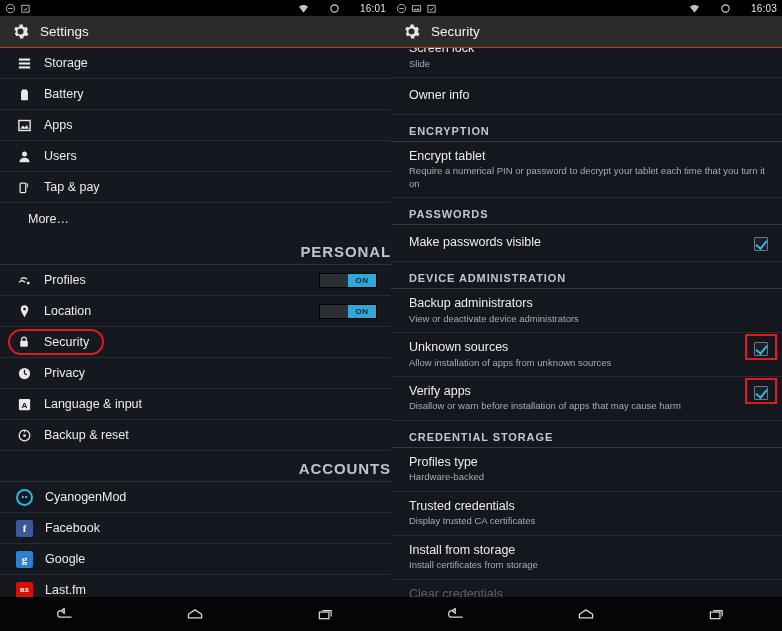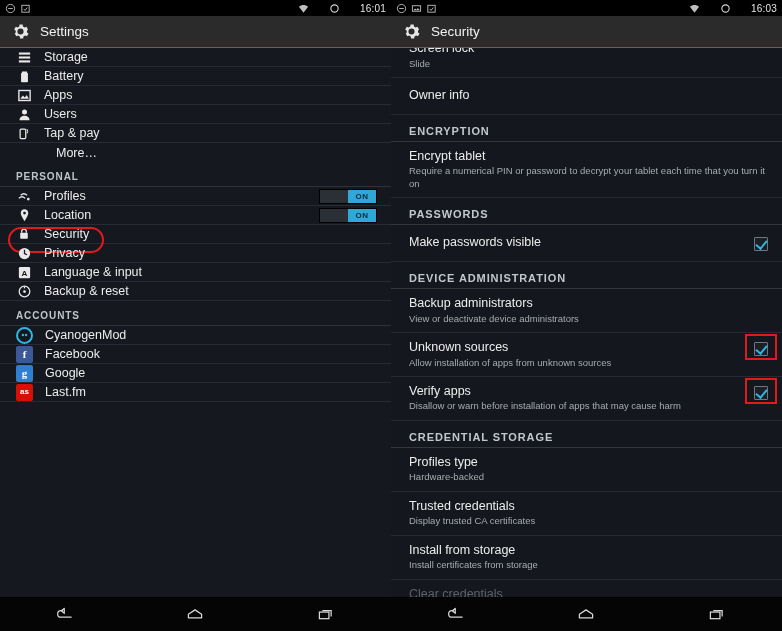--- a/index.html
+++ b/index.html
@@ -35,33 +35,33 @@
     border-bottom:1px solid #c2410c;
   }
   .actionbar .title { font-size:13.5px; color:#f2f2f2; }
   .gear { width:21px; height:21px; flex:0 0 21px; }
 
   
   .list { flex:1 1 auto; overflow:hidden; }
 
   
   .lrow {
-    height:19px; display:flex; align-items:center; gap:12px;
+    height:31px; display:flex; align-items:center; gap:12px;
     padding:0 14px 0 16px; position:relative;
     border-bottom:1px solid #272b33;
   }
   .lrow .l-ico { width:16px; height:16px; flex:0 0 16px; display:flex;
                  align-items:center; justify-content:center; }
   .lrow .l-label { font-size:12.5px; color:#ececec; flex:1 1 auto; }
-  .lrow.no-icon .l-label { margin-left:40px; }
+  .lrow.no-icon .l-label { margin-left:12px; }
   .lrow.more { border-bottom:none; }
 
   .section-head {
-    font-size:10px; letter-spacing:.9px; font-weight:bold; color:#bfc4cc;
-    padding:9px 0 4px 16px; border-bottom:1px solid #2d323b;
+    font-size:15px; letter-spacing:.9px; font-weight:bold; color:#bfc4cc;
+    padding:9px 0 4px 16px; border-bottom:1px solid #2d323b;text-align:right;
   }
 
   
   .toggle { width:58px; height:15px; display:flex; border:1px solid #000;
             flex:0 0 58px; }
   .toggle .tr-off { flex:1 1 50%; background:#2b2f36; }
   .toggle .tr-on  { flex:1 1 50%; background:#2fa8d8;
                     display:flex; align-items:center; justify-content:center;
                     font-size:8px; font-weight:bold; color:#0d2a38; letter-spacing:.6px; }
 

